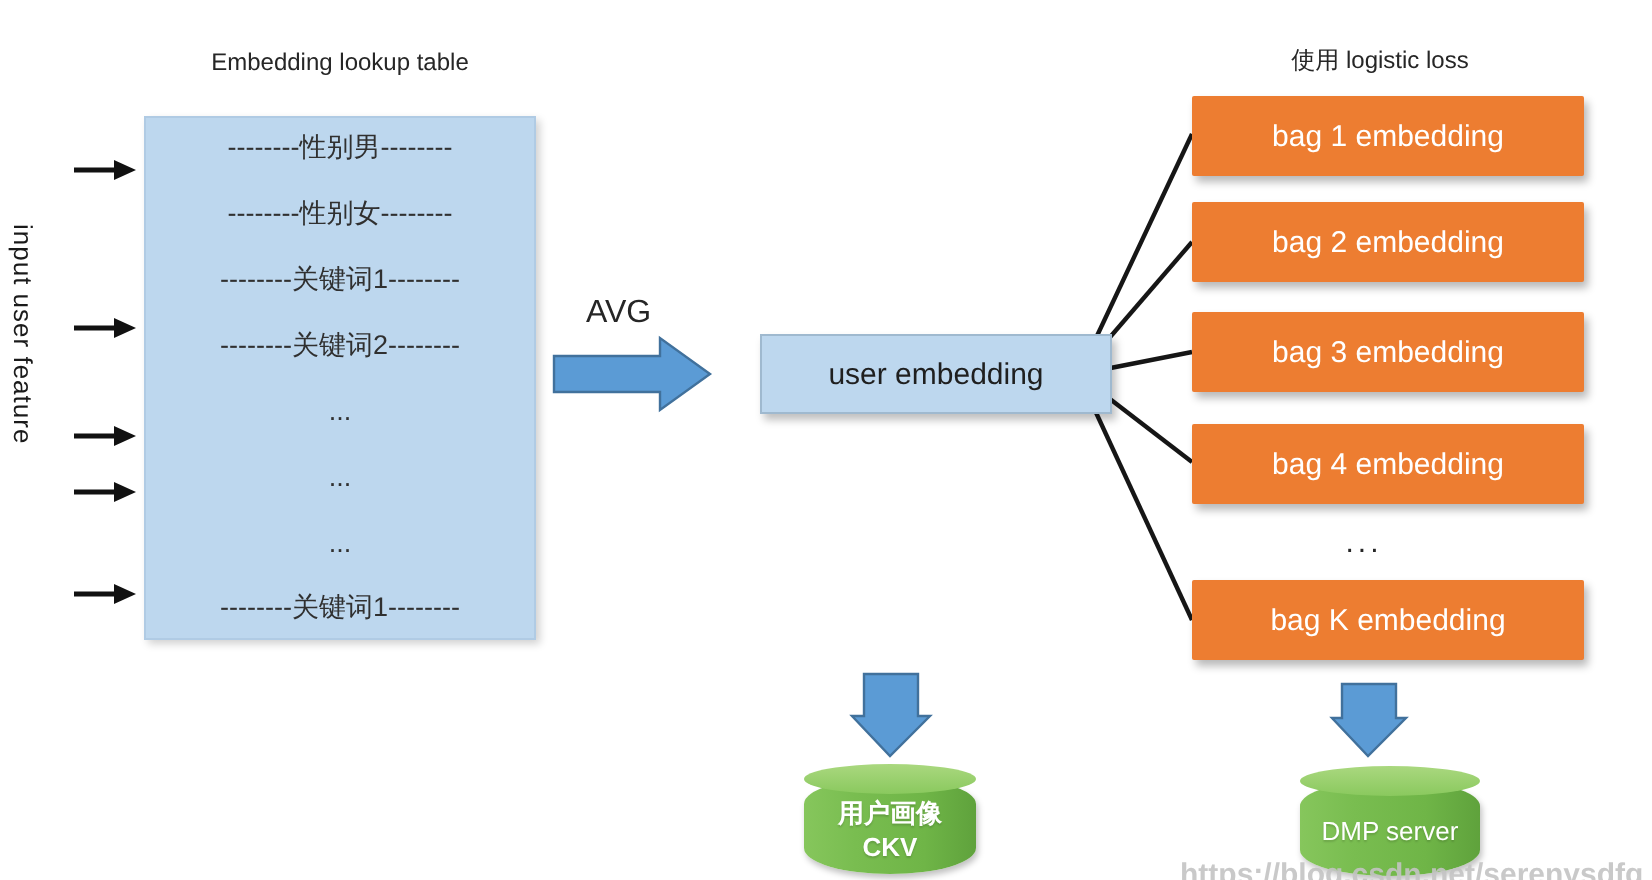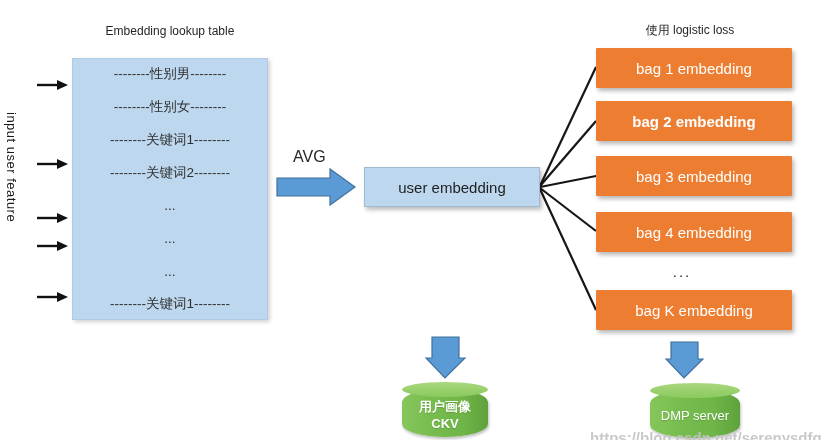--- a/index.html
+++ b/index.html
@@ -29,21 +29,21 @@
     padding:8px 0;box-sizing:border-box;
   }
   .lookup-row{
     text-align:center;font-size:13.5px;color:#303030;white-space:nowrap;
     line-height:1;
   }
   
   .avg-label{left:293px;top:148px;font-size:16px;color:#262626;}
   
   .user-emb{
-    left:364px;top:167px;width:176px;height:40px;
+    left:380px;top:167px;width:176px;height:40px;
     background:#BDD7EE;border:1px solid #9fb9cf;
     box-shadow:2px 3px 4px rgba(0,0,0,.25);
     display:flex;align-items:center;justify-content:center;
     font-size:15px;color:#1f1f1f;box-sizing:border-box;white-space:nowrap;
   }
   
   .loss-title{left:610px;top:22px;}
   .bag-box{
     left:596px;width:196px;height:40px;
     background:#ED7D31;
@@ -145,21 +145,21 @@
 
   <div class="abs user-emb">
     <span>user embedding</span>
   </div>
 
   <div class="abs title loss-title" style="width:160px;">使用 logistic loss</div>
 
   <div class="abs bag-box" style="top:48px;">
       <span>bag 1 embedding</span>
     </div>
-  <div class="abs bag-box" style="top:101px;font-weight:bold;">
+  <div class="abs bag-box" style="top:101px;">
       <span>bag 2 embedding</span>
     </div>
   <div class="abs bag-box" style="top:156px;">
       <span>bag 3 embedding</span>
     </div>
   <div class="abs bag-box" style="top:212px;">
       <span>bag 4 embedding</span>
     </div>
   <div class="abs bag-ellipsis">...</div>
   <div class="abs bag-box" style="top:290px;">

